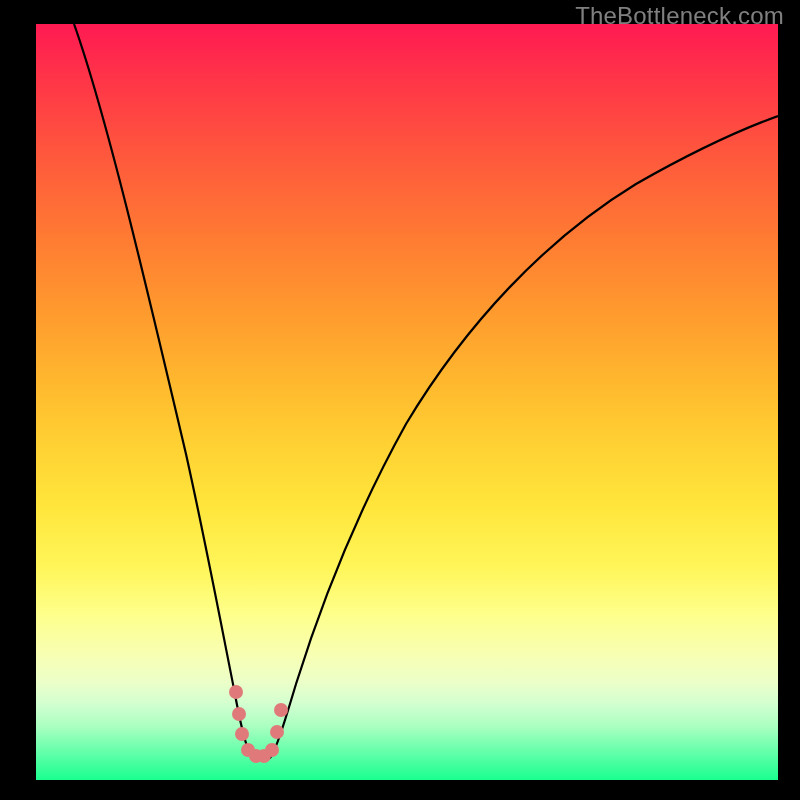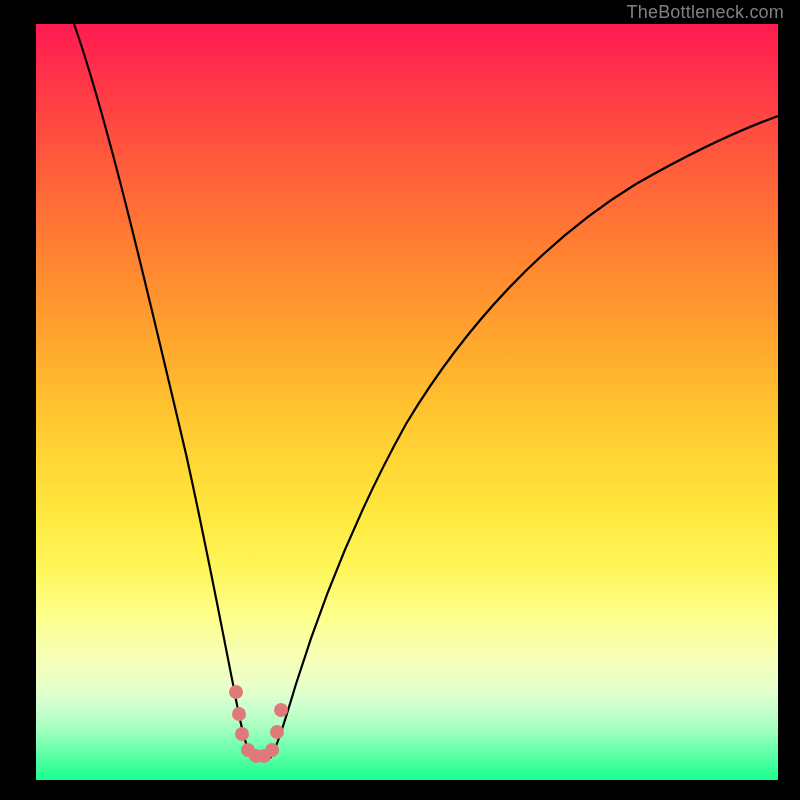--- a/index.html
+++ b/index.html
@@ -48,21 +48,21 @@
     left: 0; top: 0;
     width: 742px;
     height: 756px;
     pointer-events: none;
   }
   .watermark {
     position: absolute;
     top: 2px;
     right: 16px;
     color: #808080;
-    font-size: 18px;
+    font-size: 24px;
     font-weight: 500;
     letter-spacing: 0.2px;
     user-select: none;
   }
 </style>
 </head>
 <body>
 
 <div class="frame">
   <div class="plot">

